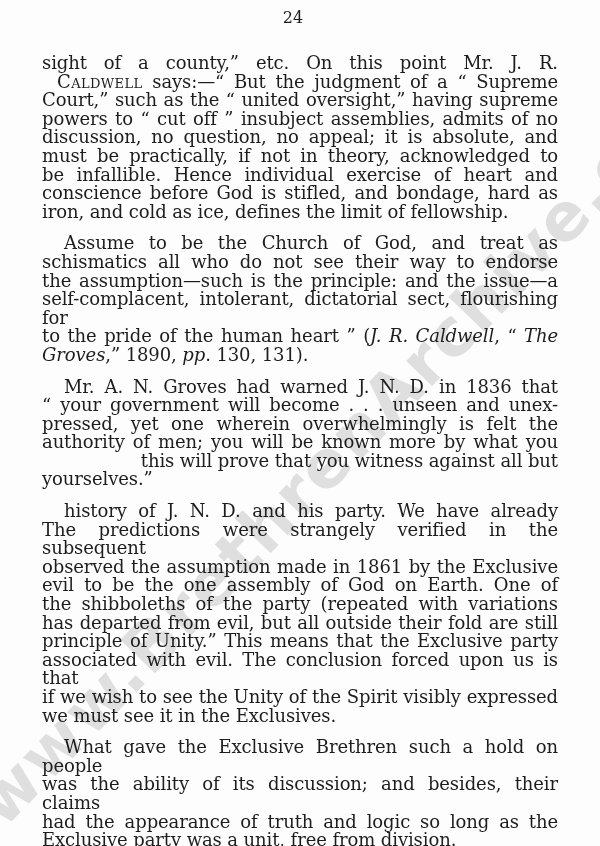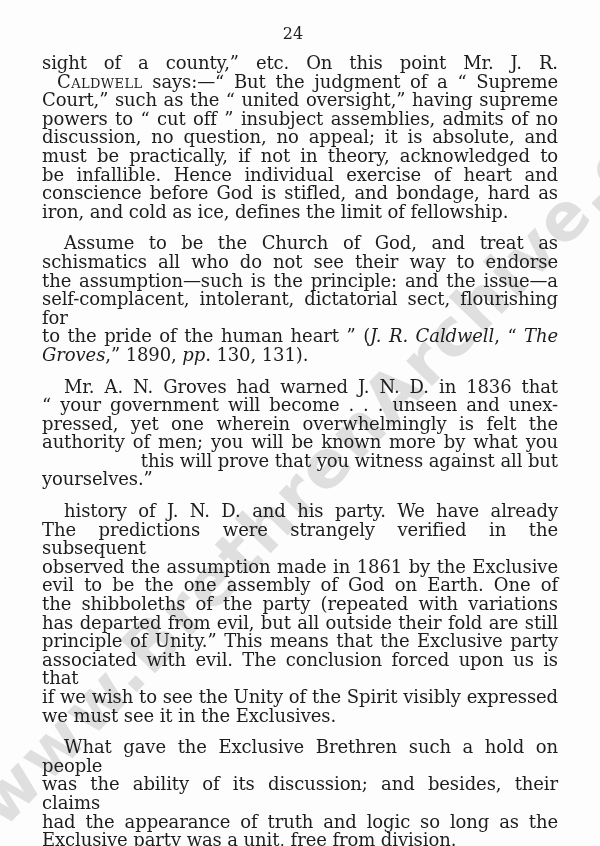--- a/index.html
+++ b/index.html
@@ -30,21 +30,21 @@
     font-weight: bold;
     font-size: 66px;
     letter-spacing: 2px;
     white-space: nowrap;
     color: rgba(70, 70, 70, 0.16);
     z-index: 1;
     pointer-events: none;
   }
   .page-number {
     position: absolute;
-    top: 24px;
+    top: 8px;
     left: 0;
     width: 586px;
     text-align: center;
     font-size: 16px;
     color: #1d1d1d;
     z-index: 2;
   }
   .text-block {
     position: absolute;
     left: 42px;

